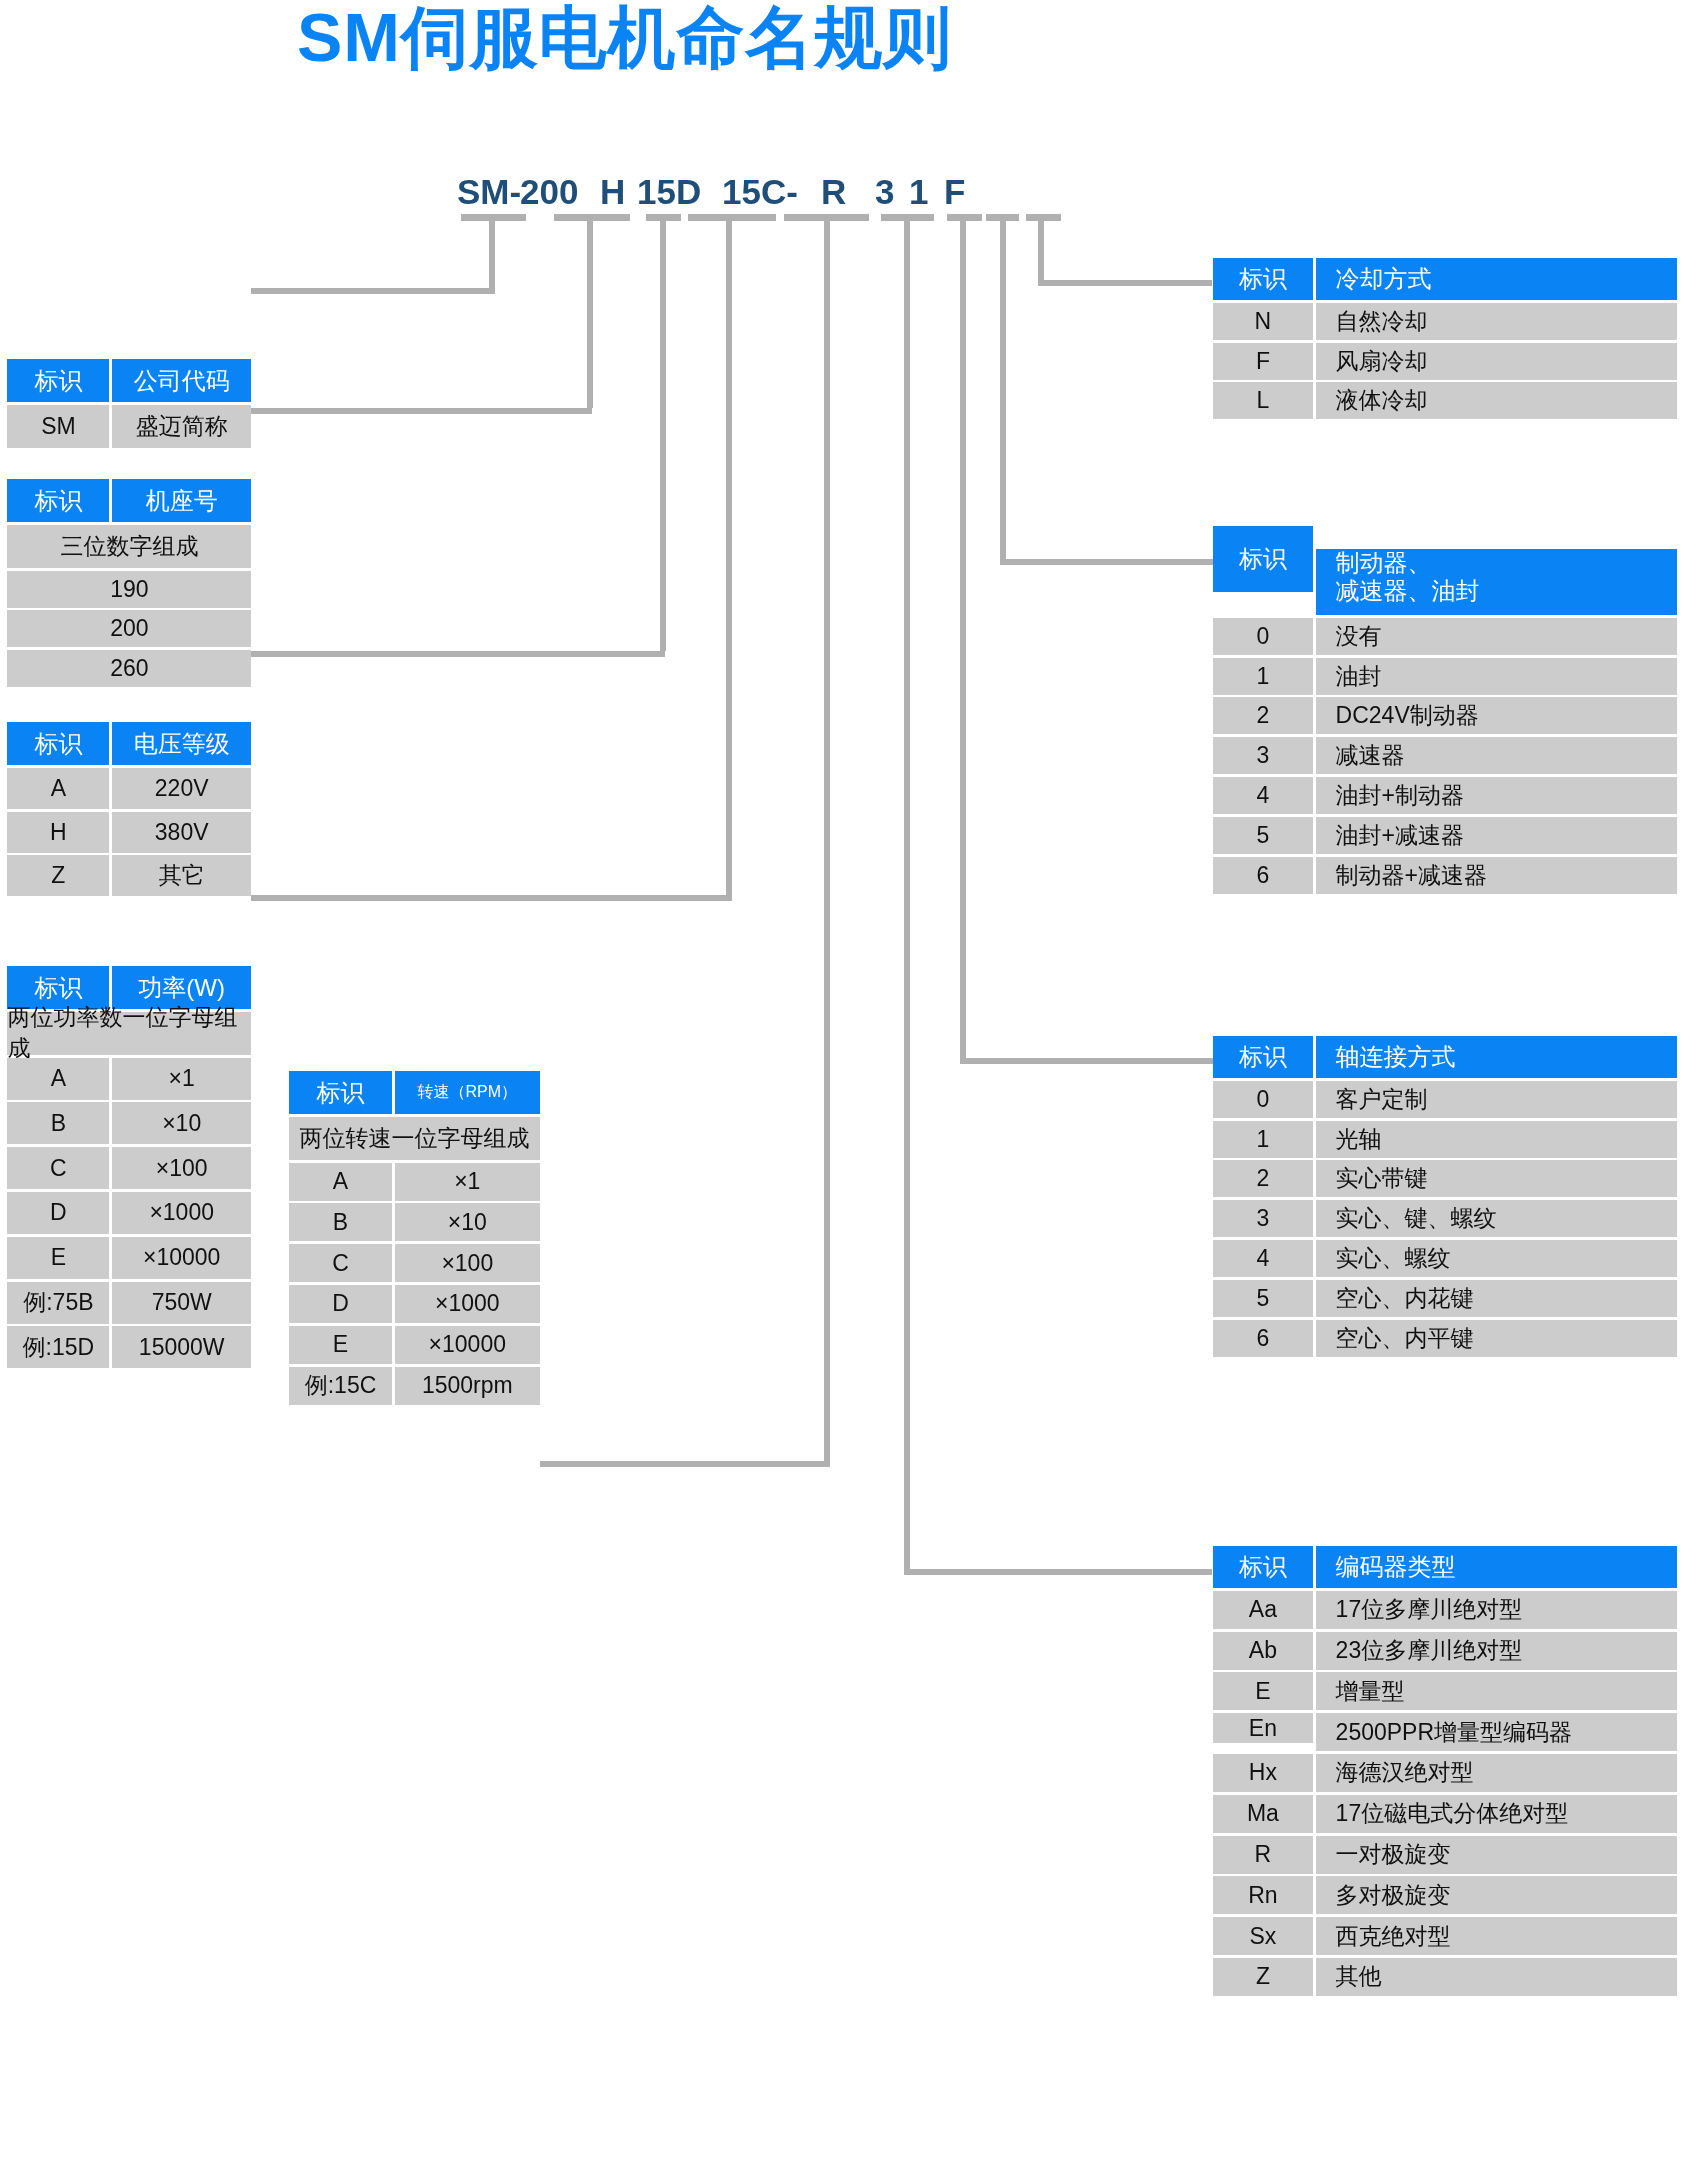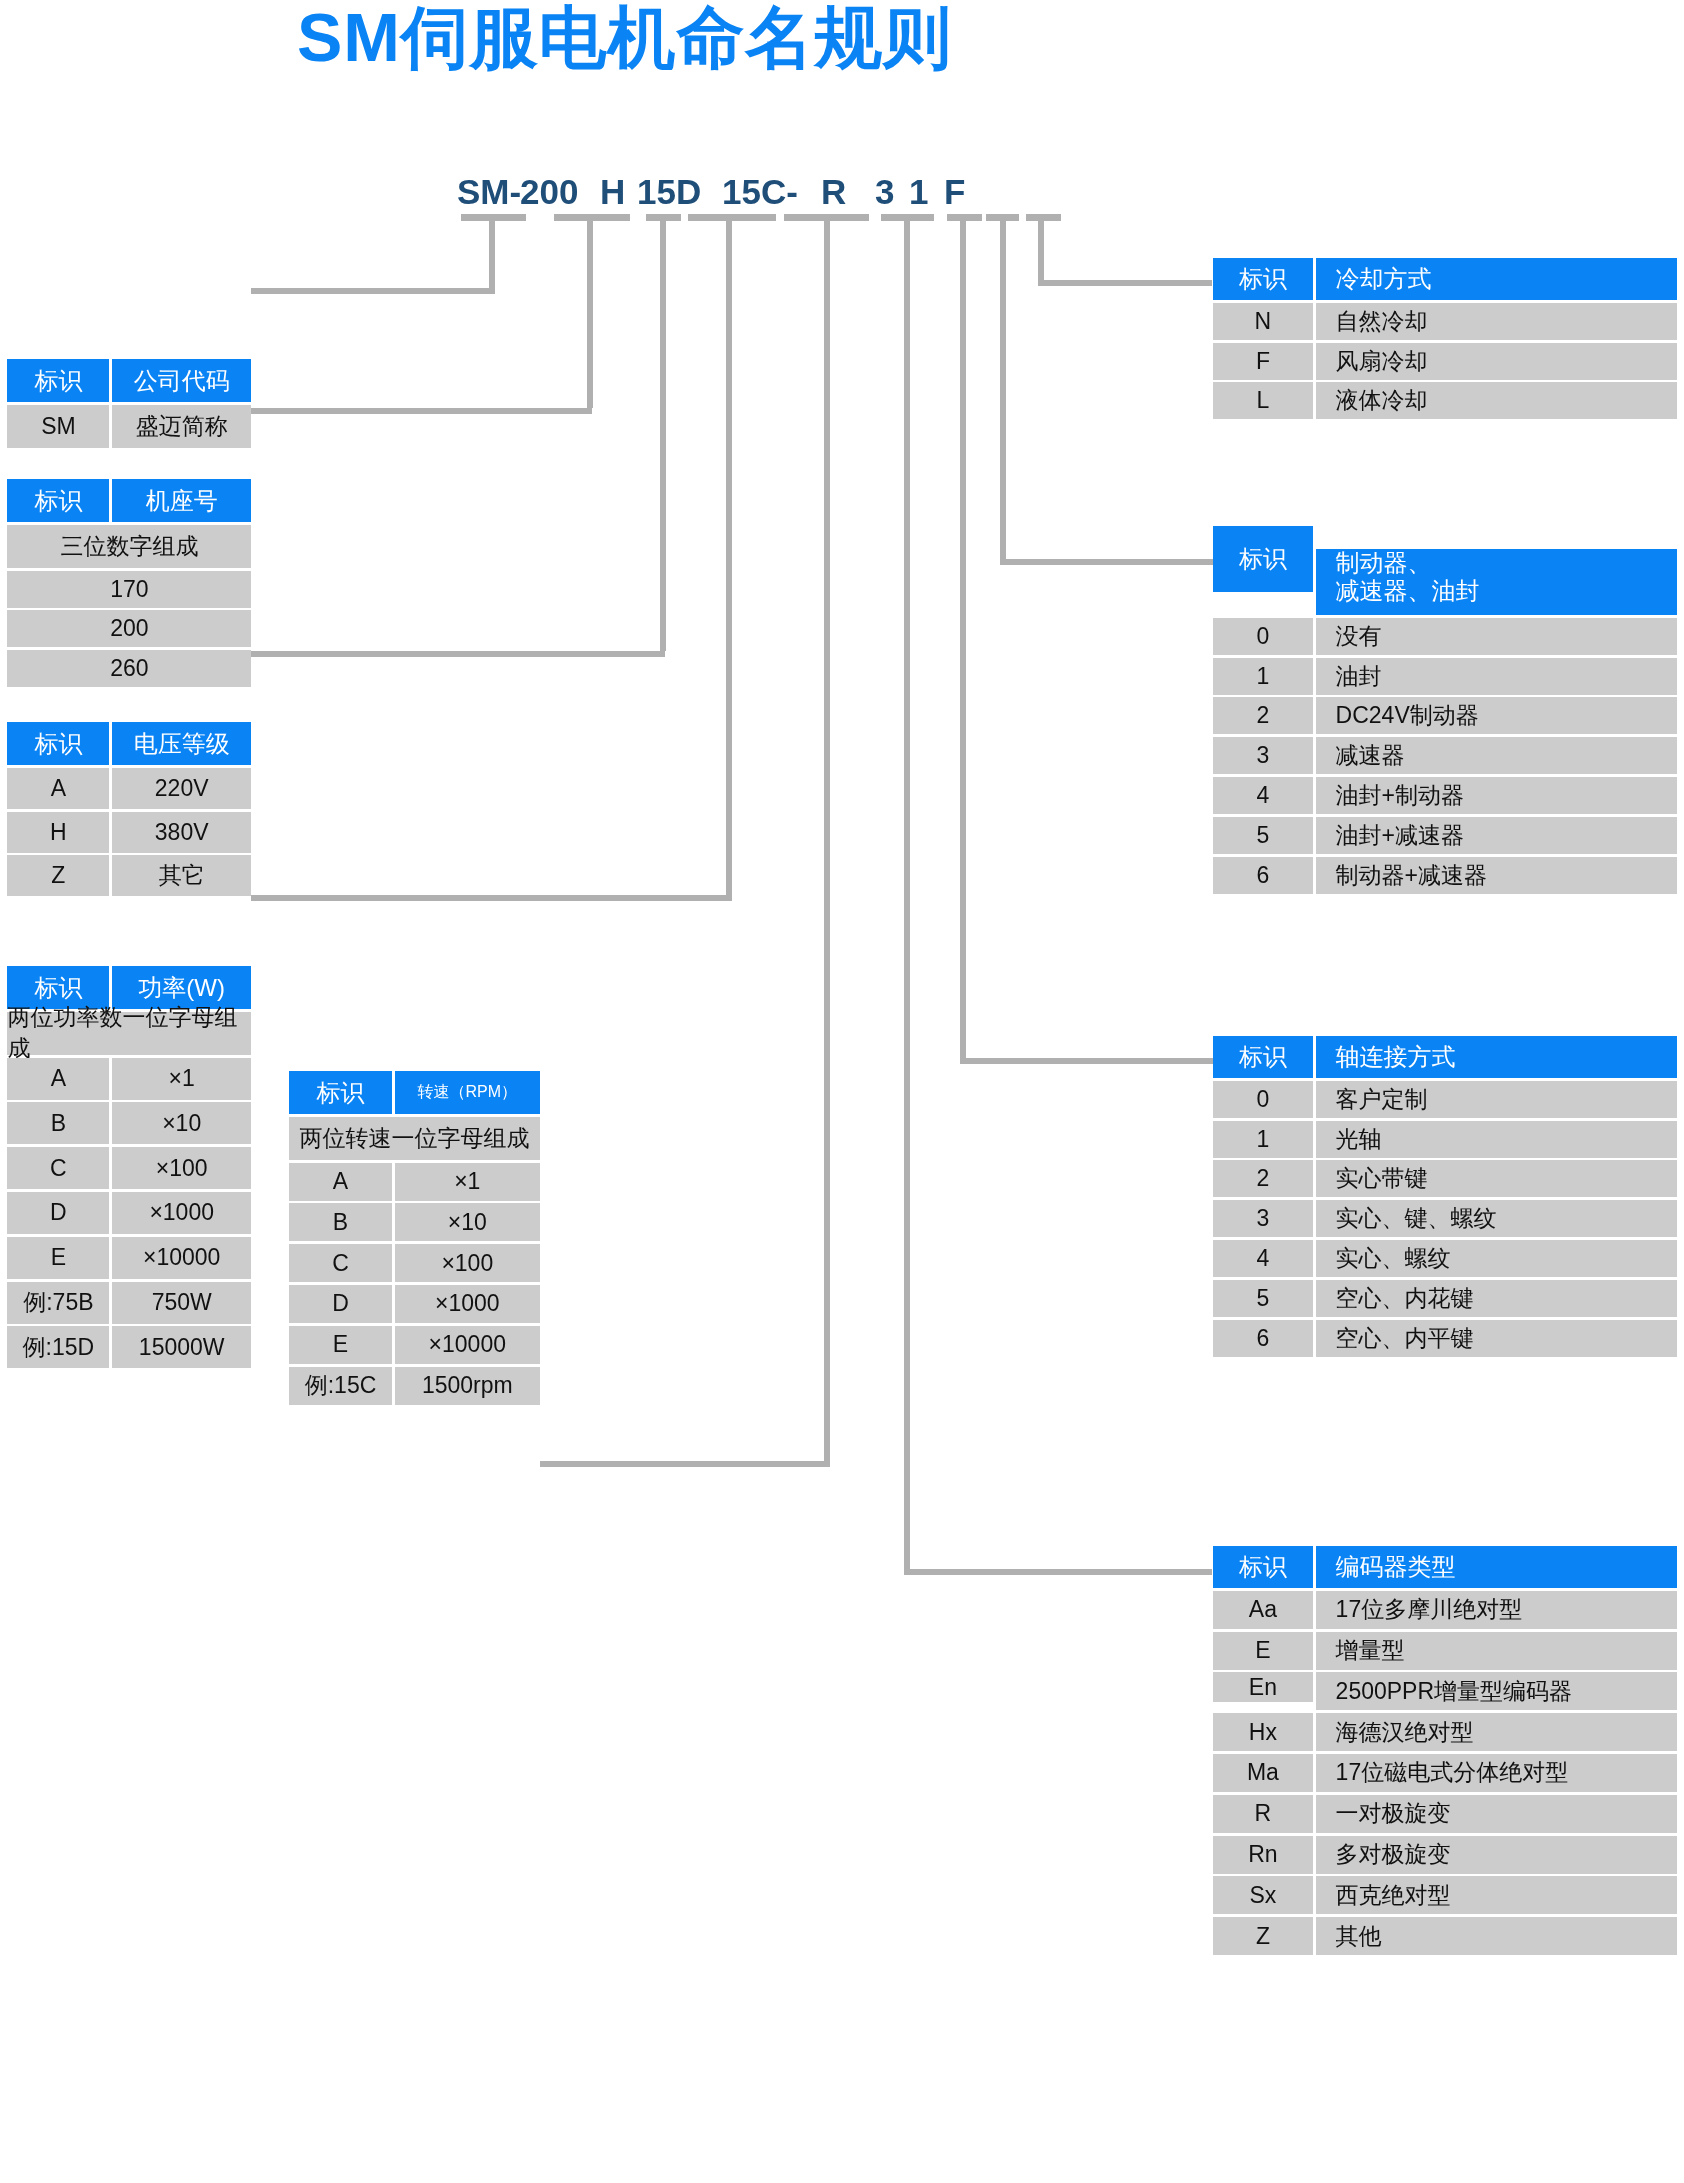--- a/index.html
+++ b/index.html
@@ -122,21 +122,21 @@
 
   <div class="tbl" style="left:7.4px;top:479px;width:244px">
     <div class="row hdr">
       <div class="cell k" style="width:102px;height:43px">标识</div>
       <div class="cell v" style="width:139px;height:43px">机座号</div>
     </div>
     <div class="row">
       <div class="cell full" style="height:43px">三位数字组成</div>
     </div>
     <div class="row">
-      <div class="cell full" style="height:37px">170</div>
+      <div class="cell full" style="height:37px">190</div>
     </div>
     <div class="row">
       <div class="cell full" style="height:37px">200</div>
     </div>
     <div class="row">
       <div class="cell full" style="height:37px">260</div>
     </div>
   </div>
 
   <div class="tbl" style="left:7.4px;top:722px;width:244px">
@@ -325,20 +325,24 @@
   <div class="tbl lefttext" style="left:1213px;top:1546px;width:464px">
     <div class="row hdr">
       <div class="cell k" style="width:100px;height:42px">标识</div>
       <div class="cell v" style="width:362px;height:42px">编码器类型</div>
     </div>
     <div class="row">
       <div class="cell k" style="width:100px;height:38px">Aa</div>
       <div class="cell v" style="width:362px;height:38px">17位多摩川绝对型</div>
     </div>
     <div class="row">
+      <div class="cell k" style="width:100px;height:38px">Ab</div>
+      <div class="cell v" style="width:362px;height:38px">23位多摩川绝对型</div>
+    </div>
+    <div class="row">
       <div class="cell k" style="width:100px;height:38px">E</div>
       <div class="cell v" style="width:362px;height:38px">增量型</div>
     </div>
     <div class="row">
       <div class="cell k" style="width:100px;height:30px">En</div>
       <div class="cell v" style="width:362px;height:38px">2500PPR增量型编码器</div>
     </div>
     <div class="row">
       <div class="cell k" style="width:100px;height:38px">Hx</div>
       <div class="cell v" style="width:362px;height:38px">海德汉绝对型</div>

